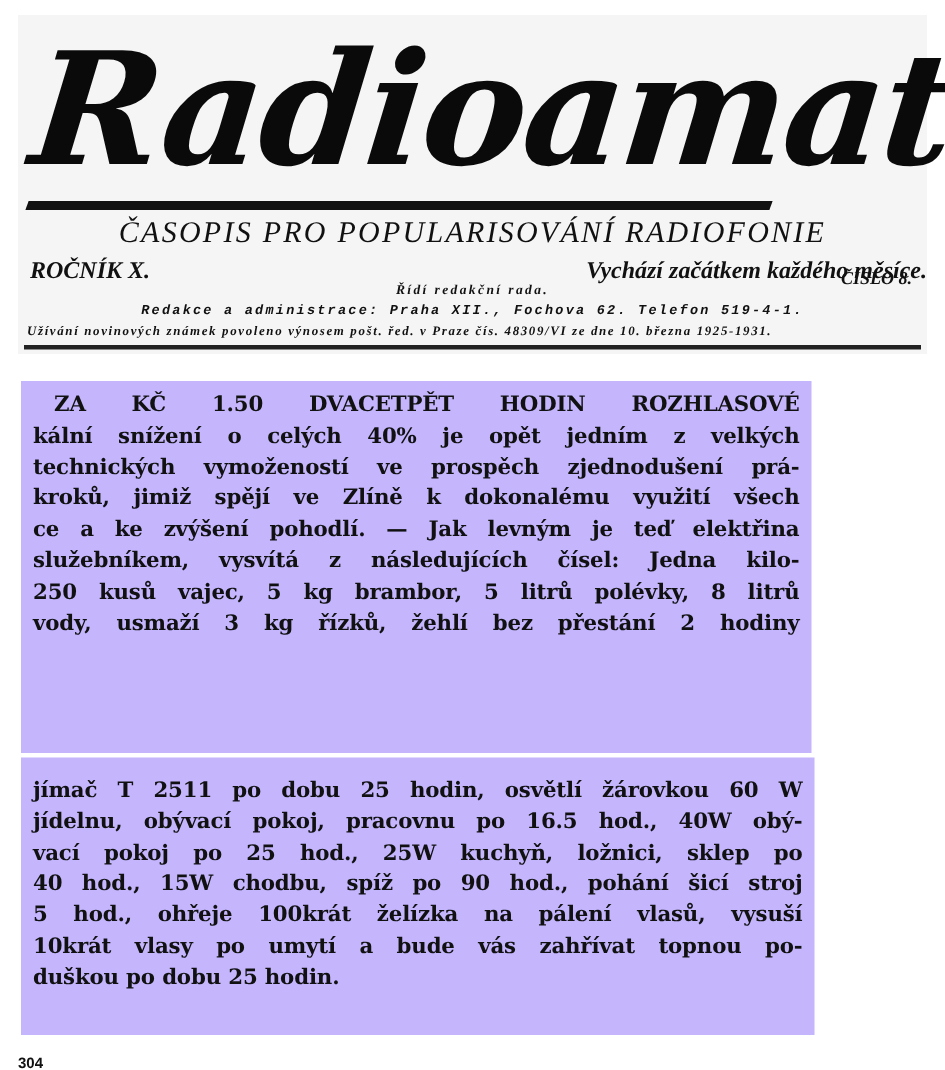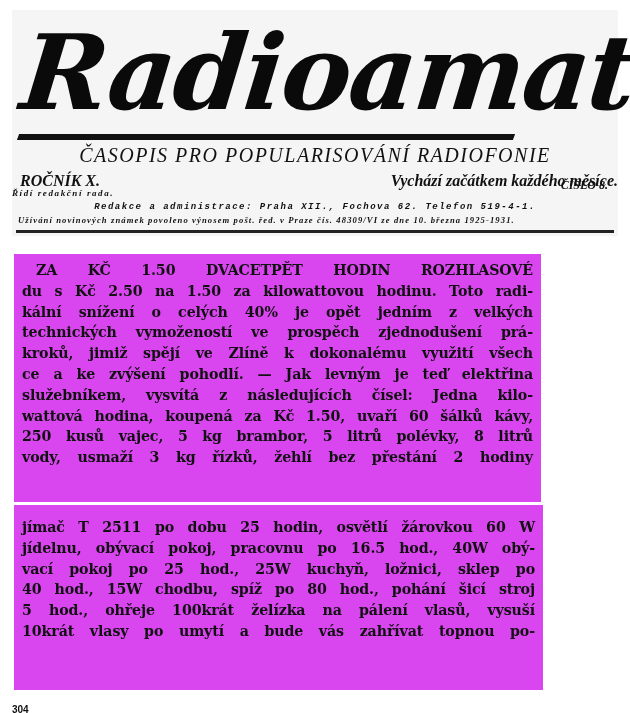--- a/index.html
+++ b/index.html
@@ -4,25 +4,25 @@
 <style>
   html, body { margin: 0; padding: 0; background: #ffffff; }
   body { width: 630px; height: 713px; position: relative; overflow: hidden; font-family: "DejaVu Serif", serif; color: #111; }
   .masthead { position: absolute; left: 12px; top: 10px; width: 606px; height: 226px; background: #f5f5f5; }
   .logo { position: absolute; left: 10px; top: 4px; width: 590px; height: 118px; font-family: "DejaVu Serif", serif; font-style: italic; font-weight: bold; font-size: 104px; letter-spacing: -2px; line-height: 118px; color: #0a0a0a; transform: skewX(-6deg); white-space: nowrap; }
   .logo-rule { position: absolute; left: 6px; top: 124px; width: 496px; height: 6px; background: #111; transform: skewX(-20deg); }
   .subtitle { position: absolute; left: 0; width: 606px; top: 134px; text-align: center; font-family: "Liberation Serif", serif; font-style: italic; font-size: 20px; letter-spacing: 1.5px; }
   .rocnik { position: absolute; left: 8px; top: 162px; font-family: "Liberation Serif", serif; font-style: italic; font-weight: bold; font-size: 16px; }
   .cislo { position: absolute; right: 10px; top: 168px; font-family: "Liberation Serif", serif; font-style: italic; font-weight: bold; font-size: 12px; }
   .vychazi { position: absolute; left: 0; width: 606px; top: 162px; text-align: right; font-family: "Liberation Serif", serif; font-style: italic; font-weight: bold; font-size: 16px; }
-  .ridi { position: absolute; left: 0; width: 606px; top: 178px; text-align: left; font-family: "Liberation Serif", serif; font-style: italic; font-size: 9px; letter-spacing: 1.6px; font-weight: bold; }
+  .ridi { position: absolute; left: 0; width: 606px; top: 178px; text-align: center; font-family: "Liberation Serif", serif; font-style: italic; font-size: 9px; letter-spacing: 1.6px; font-weight: bold; }
   .redakce { position: absolute; left: 0; width: 606px; top: 192px; text-align: center; font-family: Liberation Mono, monospace; font-style: italic; font-size: 9px; letter-spacing: 1.5px; font-weight: bold; }
   .uzivani { position: absolute; left: 6px; width: 600px; top: 205px; font-family: "Liberation Serif", serif; font-style: italic; font-size: 8.6px; letter-spacing: 1.1px; font-weight: bold; white-space: nowrap; }
   .bottom-rule { position: absolute; left: 4px; top: 220px; width: 598px; height: 3px; background: #222; }
-  .panel { position: absolute; background: #d946ef; }
+  .panel { position: absolute; background: #c4b5fd; }
   .p1 { left: 14px; top: 254px; width: 527px; height: 248px; }
   .p2 { left: 14px; top: 505px; width: 529px; height: 185px; }
   .text { position: absolute; left: 8px; right: 8px; font-family: "DejaVu Serif", serif; font-weight: bold; font-size: 14.2px; line-height: 20.8px; letter-spacing: -0.1px; }
   .p1 .text { top: 6px; }
   .p2 .text { top: 12px; }
   .line { display: block; white-space: nowrap; text-align: justify; text-align-last: justify; }
   .line.last { text-align-last: left; }
   .headline { font-weight: bold; }
   .pageno { position: absolute; left: 12px; top: 704px; font-family: "Liberation Sans", sans-serif; font-size: 10px; font-weight: bold; }
 </style>
@@ -38,36 +38,35 @@
   <div class="cislo">ČÍSLO 8.</div>
   <div class="ridi">Řídí redakční rada.</div>
   <div class="redakce">Redakce a administrace: Praha XII., Fochova 62. Telefon 519-4-1.</div>
   <div class="uzivani">Užívání novinových známek povoleno výnosem pošt. řed. v Praze čís. 48309/VI ze dne 10. března 1925-1931.</div>
   <div class="bottom-rule"></div>
 </div>
 
 <div class="panel p1">
   <div class="text" id="part1">
       <span class="line headline" style="padding-left: 14px;">ZA KČ 1.50 DVACETPĚT HODIN ROZHLASOVÉ</span>
-      <span class="line">du s Kč 2.50 na 1.50 za kilowattovou hodinu. Toto radi-</span>
       <span class="line">kální snížení o celých 40% je opět jedním z velkých</span>
       <span class="line">technických vymožeností ve prospěch zjednodušení prá-</span>
       <span class="line">kroků, jimiž spějí ve Zlíně k dokonalému využití všech</span>
       <span class="line">ce a ke zvýšení pohodlí. — Jak levným je teď elektřina</span>
       <span class="line">služebníkem, vysvítá z následujících čísel: Jedna kilo-</span>
-      <span class="line">wattová hodina, koupená za Kč 1.50, uvaří 60 šálků kávy,</span>
       <span class="line">250 kusů vajec, 5 kg brambor, 5 litrů polévky, 8 litrů</span>
       <span class="line">vody, usmaží 3 kg řízků, žehlí bez přestání 2 hodiny</span>
     </div>
 </div>
 
 <div class="panel p2">
   <div class="text" id="part2">
       <span class="line">jímač T 2511 po dobu 25 hodin, osvětlí žárovkou 60 W</span>
       <span class="line">jídelnu, obývací pokoj, pracovnu po 16.5 hod., 40W obý-</span>
       <span class="line">vací pokoj po 25 hod., 25W kuchyň, ložnici, sklep po</span>
-      <span class="line">40 hod., 15W chodbu, spíž po 80 hod., pohání šicí stroj</span>
+      <span class="line">40 hod., 15W chodbu, spíž po 90 hod., pohání šicí stroj</span>
       <span class="line">5 hod., ohřeje 100krát želízka na pálení vlasů, vysuší</span>
       <span class="line">10krát vlasy po umytí a bude vás zahřívat topnou po-</span>
+      <span class="line last">duškou po dobu 25 hodin.</span>
     </div>
 </div>
 
 <div class="pageno">304</div>
 
 </body></html>

